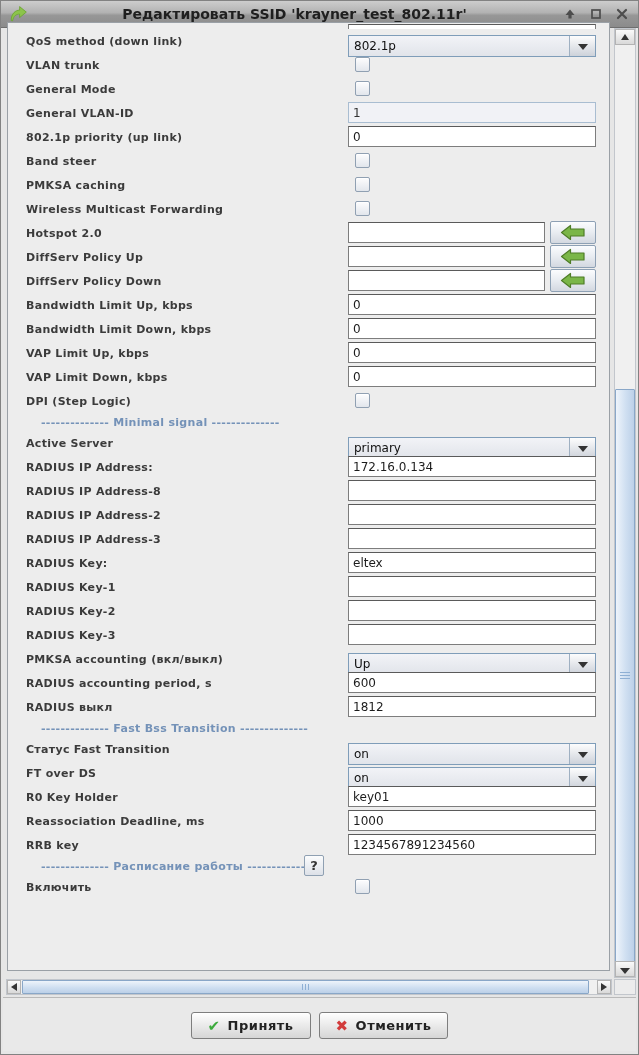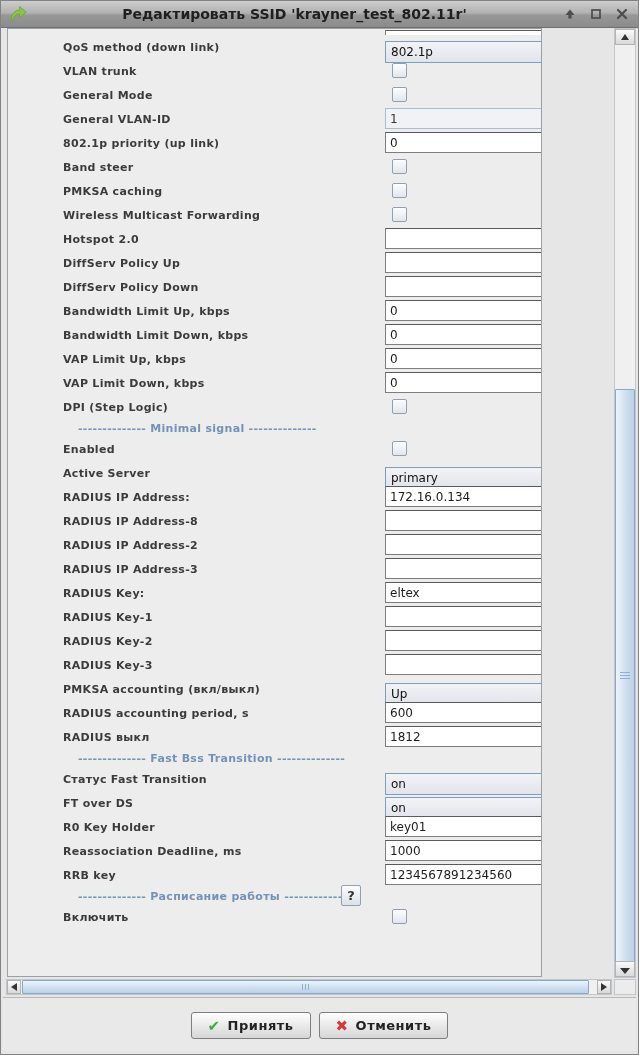--- a/index.html
+++ b/index.html
@@ -18,22 +18,22 @@
   .titlebar .app-icon{position:absolute;left:7px;top:3px;width:20px;height:20px;}
   .titlebar .title{
     position:absolute;left:40px;right:90px;top:0;height:26px;line-height:26px;
     text-align:center;font-size:14px;font-weight:bold;color:#1f1f1f;
     white-space:nowrap;overflow:hidden;
   }
   .win-controls{position:absolute;right:8px;top:5px;display:flex;gap:10px;}
   .win-controls .wbtn{width:16px;height:16px;display:flex;align-items:center;justify-content:center;cursor:default;}
   
   .viewport{
-    position:absolute;left:6px;top:27px;width:535px;height:949px;box-sizing:border-box;
-    background:#ededed;border:1px solid #9aa0a6;overflow:hidden;padding-left:37px;
+    position:absolute;left:6px;top:21px;width:603px;height:949px;box-sizing:border-box;
+    background:#ededed;border:1px solid #9aa0a6;overflow:hidden;
   }
   .clip-row{position:relative;height:6px;overflow:hidden;}
   .clip-check{position:absolute;left:347px;top:-10px;}
   .clip-input{position:absolute;left:364px;top:-15px;width:226px;}
   .row{position:relative;height:24px;}
   .section-row{position:relative;height:18px;}
   .flabel{
     position:absolute;left:18px;top:50%;transform:translateY(-50%);
     font-size:11px;font-weight:bold;color:#3b3b3b;letter-spacing:.3px;white-space:nowrap;
   }
@@ -243,24 +243,20 @@
           <input type="text" class="tinput" value="0" style="">
         </div>
         <div class="row">
           <span class="flabel">DPI (Step Logic)</span>
           <span class="checkbox"></span>
         </div>
         <div class="section-row">
           <span class="section-label">-------------- Minimal signal --------------</span>
         </div>
         <div class="row">
-          <span class="flabel">Enabled</span>
-          <span class="checkbox"></span>
-        </div>
-        <div class="row">
           <span class="flabel">Active Server</span>
           <div class="combo">
             <span class="combo-val">primary</span>
             <span class="combo-btn">
               <i class="tri-down"></i>
             </span>
           </div>
         </div>
         <div class="row">
           <span class="flabel">RADIUS IP Address:</span>

